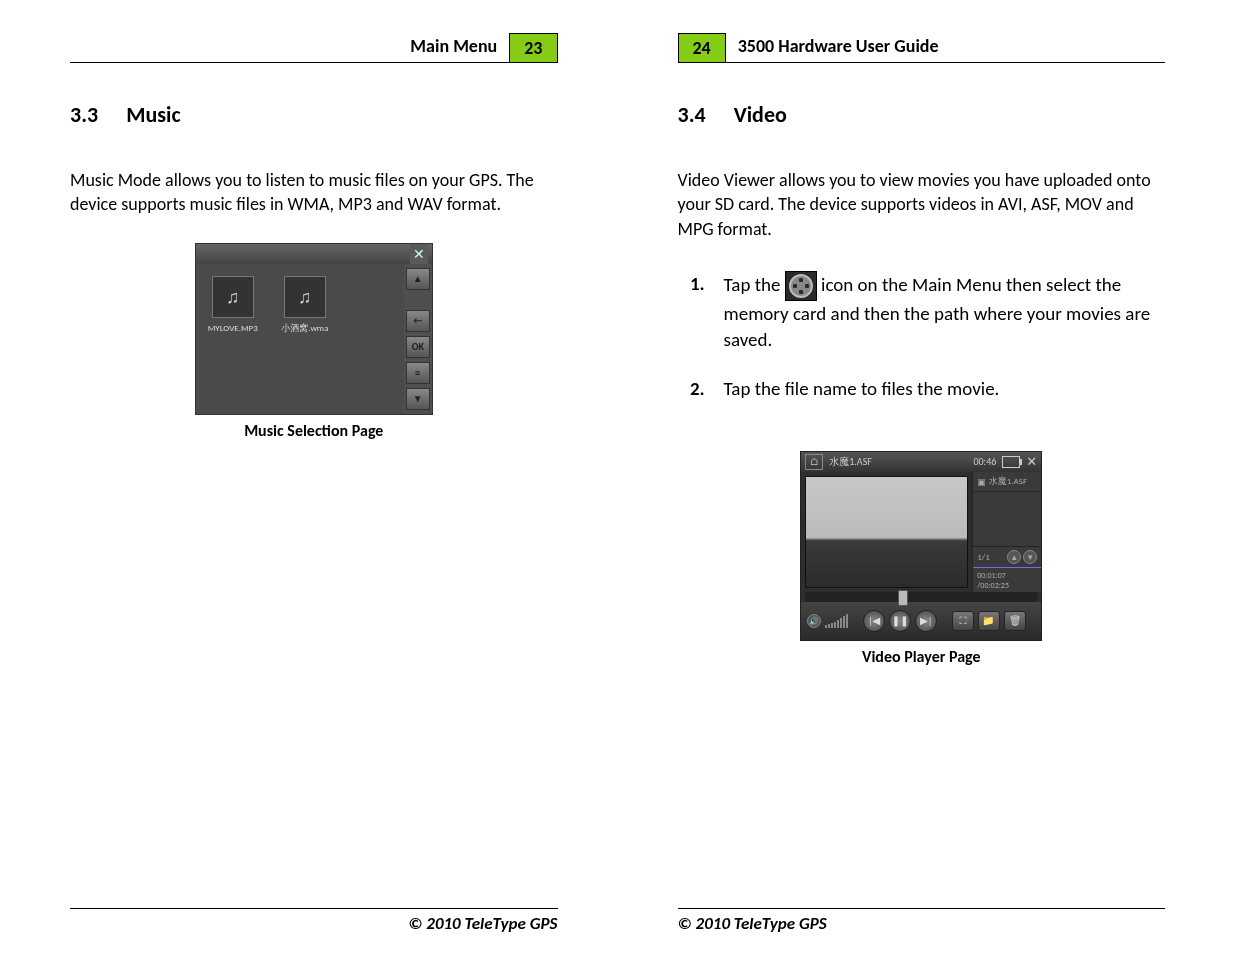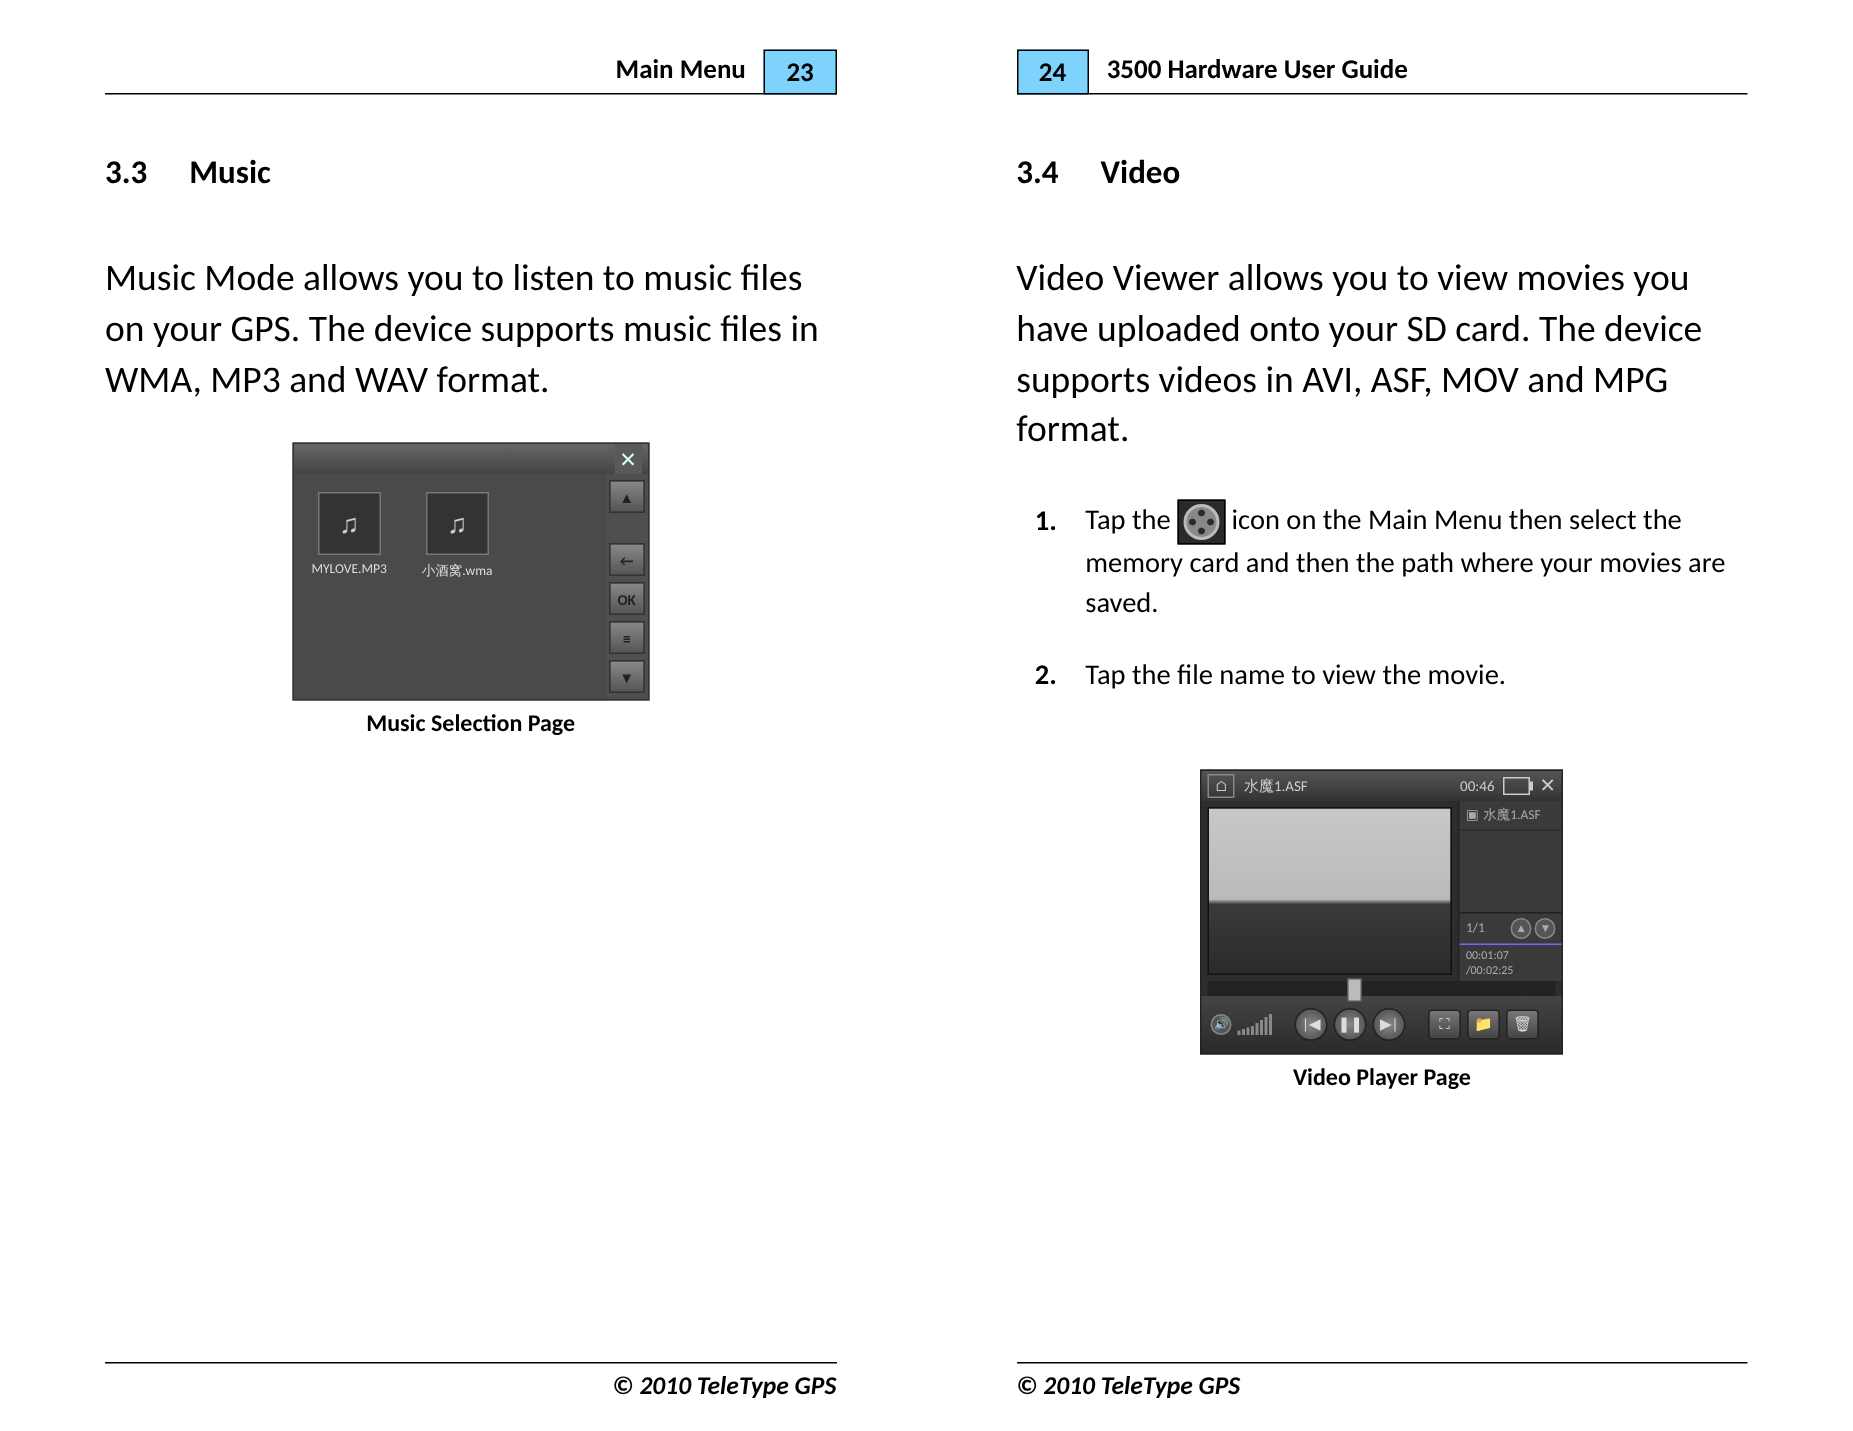--- a/index.html
+++ b/index.html
@@ -40,37 +40,37 @@
   .hdr-right { justify-content: flex-start; }
   .hdr-title { padding: 0 4px; }
   .pg-num-box {
     border: 1.5px solid #000;
     padding: 3px 14px;
     font-weight: 700;
     font-size: 18px;
     margin: 0 0 -1px 0;
     position: relative;
     top: 1px;
-    background: #7dd3fc;
+    background: #84cc16;
   }
   .hdr-left .pg-num-box { margin-left: 8px; }
   .hdr-right .pg-num-box { margin-right: 8px; text-align: center; }
 
   
   .sec-head {
     display: flex;
     gap: 28px;
     font-weight: 700;
     font-size: 22px;
     margin: 38px 0 0 0;
   }
 
   
   .body-p {
-    font-size: 25px;
+    font-size: 18px;
     line-height: 1.35;
     margin-top: 40px;
   }
 
   
   ol.steps {
     margin: 30px 0 0 0;
     padding: 0 0 0 40px;
     font-size: 19px;
     line-height: 1.4;
@@ -350,21 +350,21 @@
     <div class="body-p">Video Viewer allows you to view movies you have uploaded onto your SD card. The device supports videos in AVI, ASF, MOV and MPG format.</div>
 
     <ol class="steps">
       <li>
         <span>Tap the </span>
         <span class="inline-icon">
             <span class="reel-glyph"></span>
           </span>
         <span> icon on the Main Menu then select the memory card and then the path where your movies are saved.</span>
       </li>
-      <li>Tap the file name to view the movie.</li>
+      <li>Tap the file name to files the movie.</li>
     </ol>
 
     <div class="figure">
       <div class="video-shot">
         <div class="vp-top">
           <span class="home">⌂</span>
           <span class="vp-title">水魔1.ASF</span>
           <span class="vp-spacer"></span>
           <span>00:46</span>
           <span class="batt"></span>

